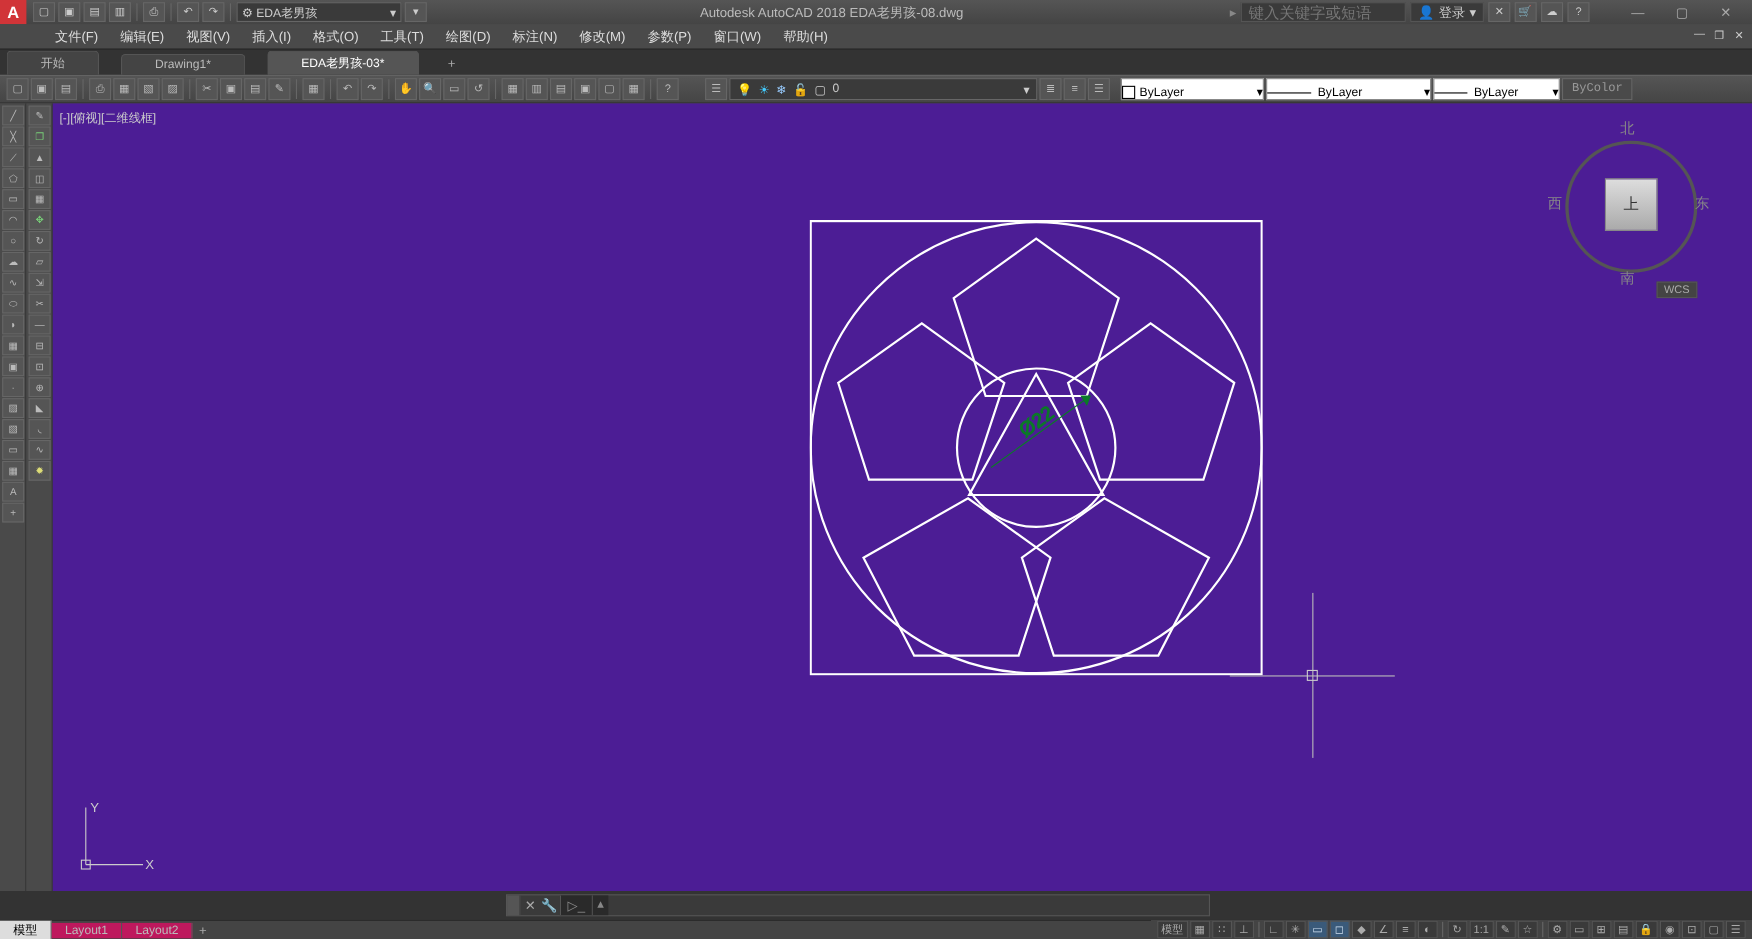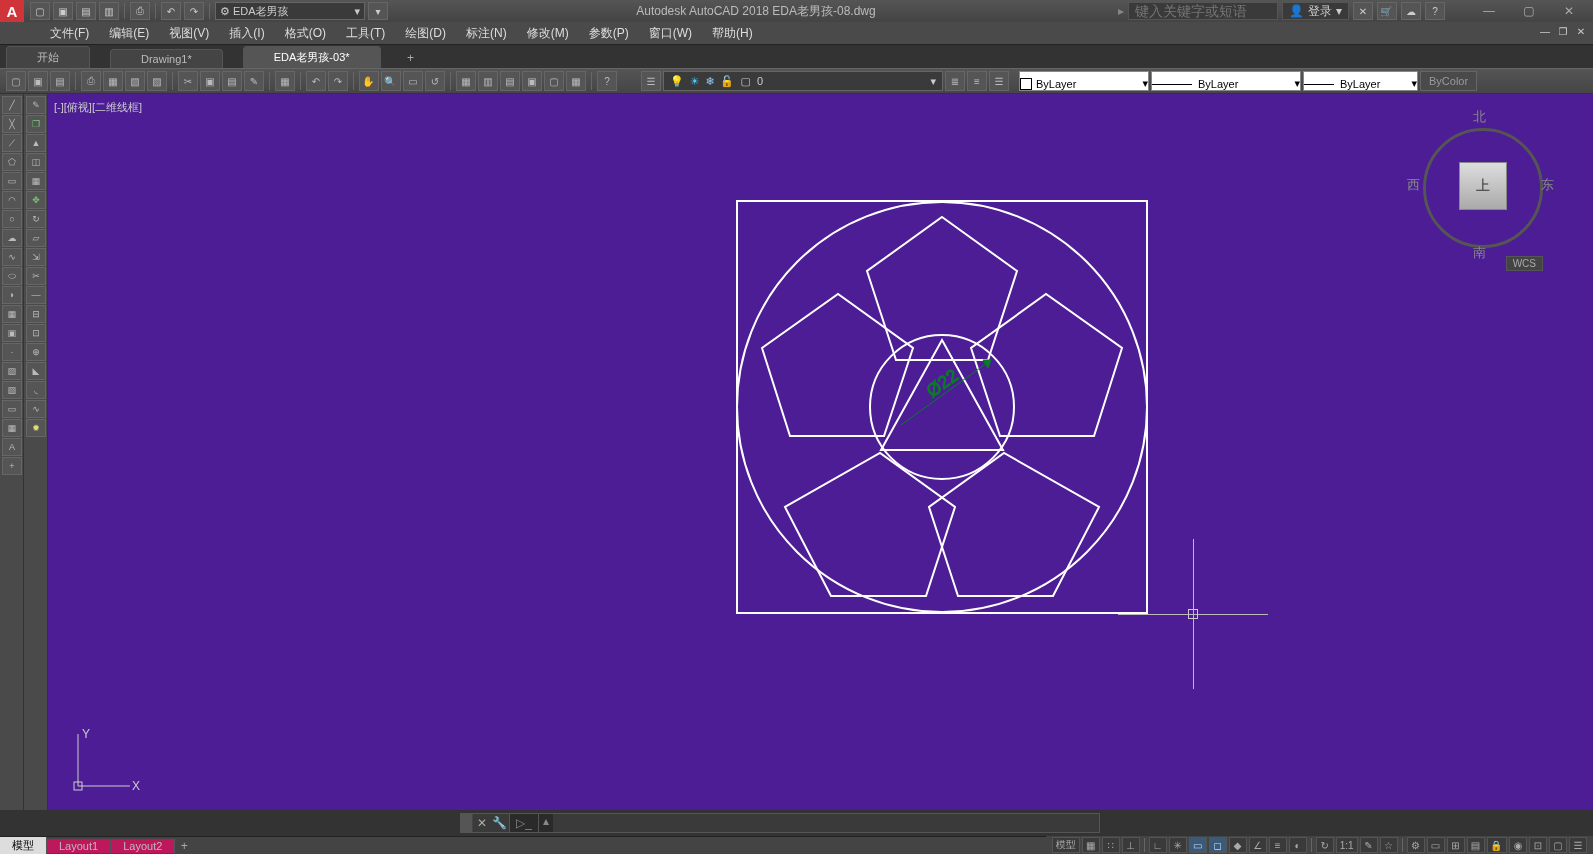--- a/index.html
+++ b/index.html
@@ -31,21 +31,21 @@
 .doctabs .tab.active { background: #555; color: #fff; }
 .doctabs .plus { width: 20px; text-align: center; color: #aaa; cursor: pointer; padding-bottom: 3px; }
 
 
 .toolbar-row { height: 26px; background: linear-gradient(#555,#454545); border-top: 1px solid #666; border-bottom: 1px solid #333; display: flex; align-items: center; padding: 0 6px; gap: 2px; }
 .toolbar-row .btn { width: 20px; height: 20px; background: #555; border: 1px solid #666; cursor: pointer; display: flex; align-items: center; justify-content: center; font-size: 10px; color: #bbb; }
 .toolbar-row .sep { width: 1px; height: 18px; background: #666; margin: 0 3px; }
 .layer-select { background: #3a3a3a; border: 1px solid #666; color: #ccc; height: 20px; width: 280px; padding: 0 6px; display: flex; align-items: center; gap: 6px; font-size: 11px; }
 .prop-select { background: #fff; border: 1px solid #888; color: #000; height: 20px; padding: 0 0; font-size: 11px; display: flex; align-items: flex-end; justify-content: space-between; }
 .prop-select .sw { width: 12px; height: 12px; background: #fff; border: 1px solid #000; margin-right: 4px; }
-.prop-label { background: #4a4a4a; border: 1px solid #666; color: #999; height: 20px; padding: 0 8px; display: flex; align-items: center; font-size: 11px; }
+.prop-label { background: #4a4a4a; border: 1px solid #666; color: #999; height: 20px; padding: 0 8px; display: flex; align-items: center; font-size: 11px; font-family: Liberation Mono, monospace; }
 
 
 .main { display: flex; height: calc(100% - 22px - 22px - 24px - 26px - 26px - 18px); position: relative; }
 .tool-palette { width: 24px; background: #4a4a4a; display: flex; flex-direction: column; gap: 1px; padding: 2px; border-right: 1px solid #333; }
 .tool-palette .tb { width: 20px; height: 18px; background: #555; border: 1px solid #666; cursor: pointer; display: flex; align-items: center; justify-content: center; color: #bbb; font-size: 9px; }
 .tool-palette .tb.g { color: #7c7; }
 .tool-palette .tb.y { color: #dd7; }
 .canvas { flex: 1; background: #4c1d95; position: relative; overflow: hidden; }
 .viewport-label { position: absolute; top: 6px; left: 6px; color: #ccc; font-size: 11px; }
 .ucs { position: absolute; bottom: 12px; left: 18px; }

